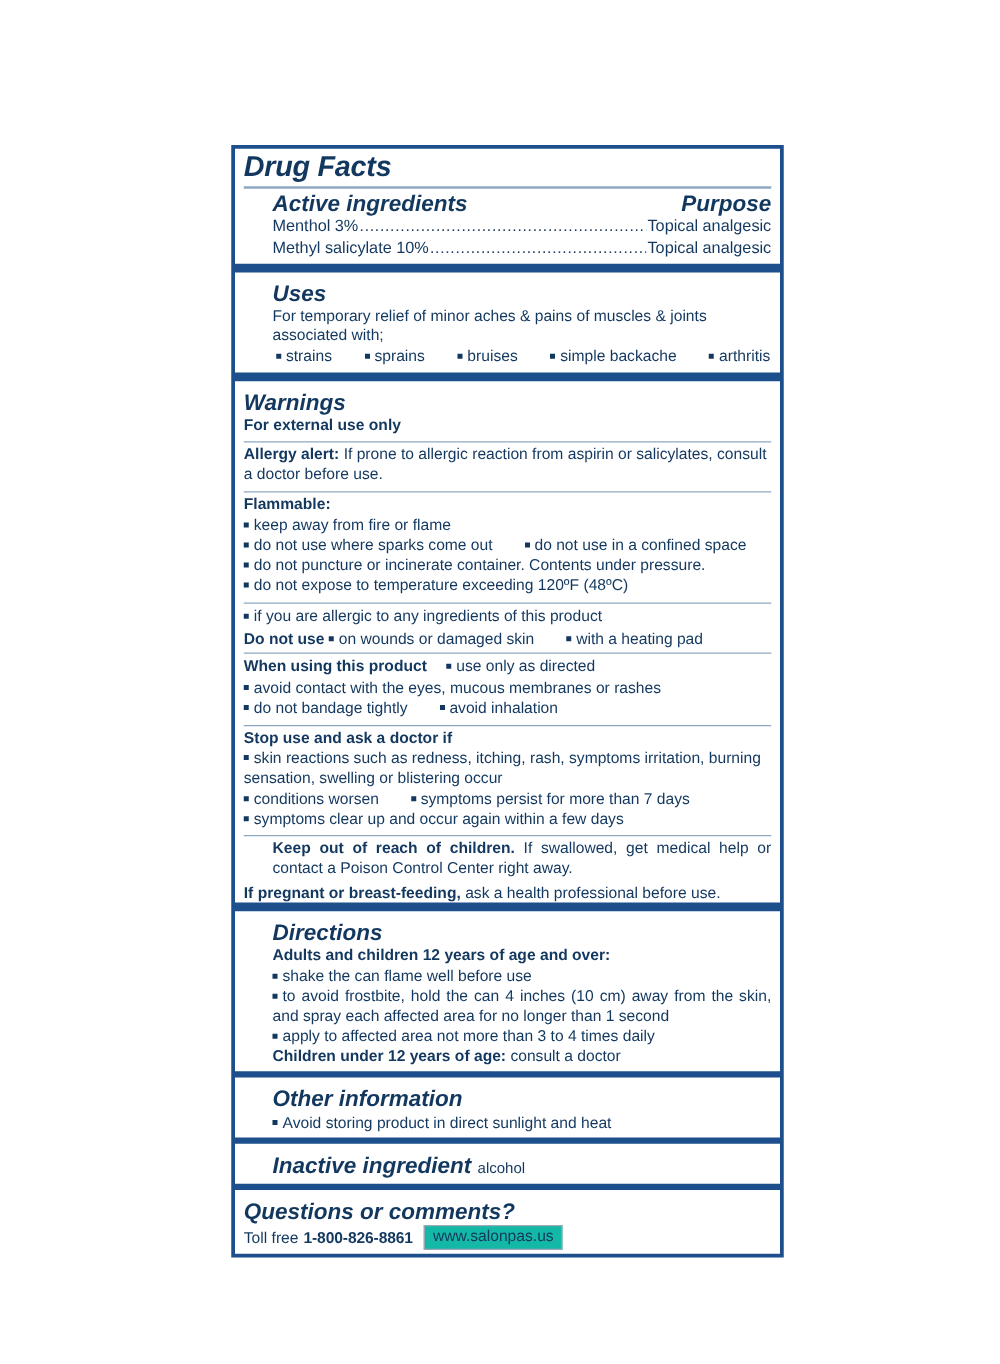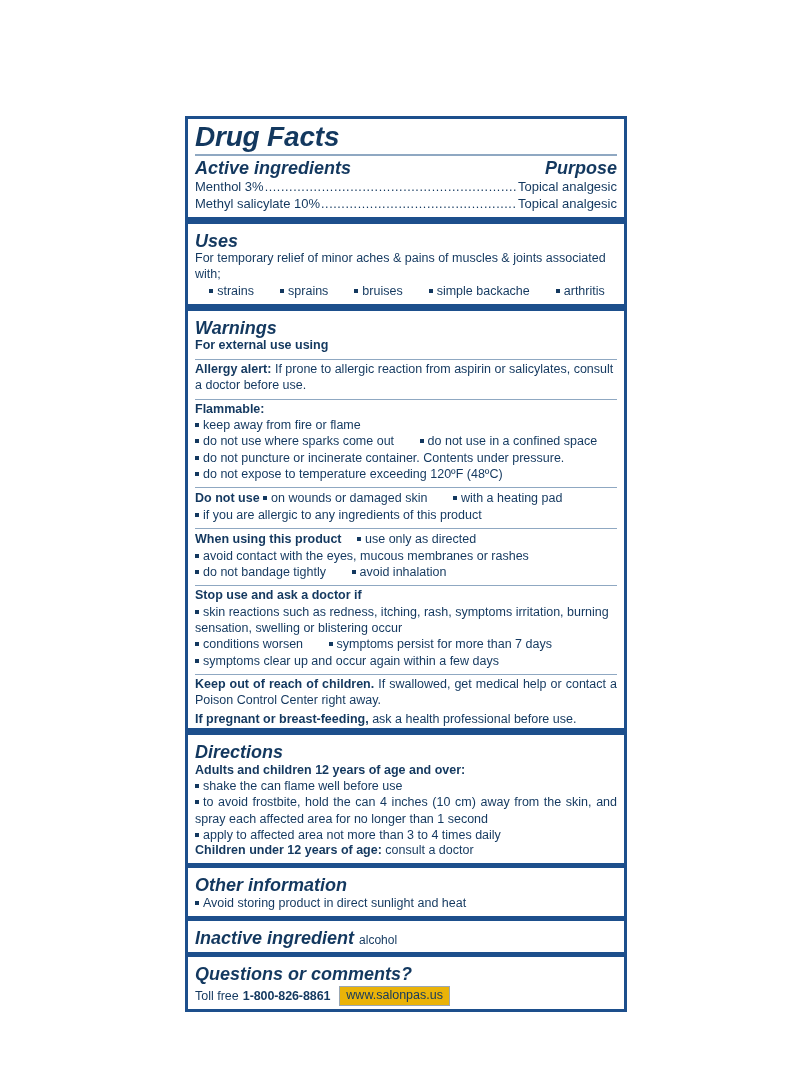--- a/index.html
+++ b/index.html
@@ -48,21 +48,21 @@
     margin: 3px 0 2px 0;
   }
   .rule-title {
     height: 2px;
     background: #8fa8c2;
     margin: 1px 0 1px 0;
   }
 
   
   .title-xl {
-    font-size: 28px;
+    font-size: 23px;
     font-style: italic;
     font-weight: bold;
     letter-spacing: -0.2px;
     line-height: 1.12;
     padding-top: 2px;
     padding-bottom: 1px;
     color: #13385f;
   }
   .title-lg {
     font-size: 18px;
@@ -182,25 +182,25 @@
     font-weight: bold;
     margin-left: 4px;
     letter-spacing: -0.1px;
   }
   .url-box {
     margin-left: 9px;
     border: 1px solid #9aa7b4;
     padding: 1px 6px 2px 6px;
     font-size: 12.5px;
     color: #13385f;
-    background: #eab308;
+    background: #14b8a6;
     line-height: 1.2;
   }
 
-  .sec-pad-b { padding-bottom: 4px; }
+  .sec-pad-b { padding-bottom: 4px; margin-left: 23px; }
   .tight { padding-bottom: 2px; }
 </style>
 </head>
 <body>
 
 <div id="drug-facts-label">
 
   <div class="pad">
     <div class="title-xl">Drug Facts</div>
   </div>
@@ -237,21 +237,21 @@
       <span class="u4"><i class="sq"></i><span>simple backache</span></span>
       <span class="u5"><i class="sq"></i><span>arthritis</span></span>
     </div>
   </div>
 
   <div class="bar-thick"></div>
 
   <div class="pad">
 
     <div class="title-lg">Warnings</div>
-    <div class="sub-bold tight">For external use using</div>
+    <div class="sub-bold tight">For external use only</div>
 
     <div class="rule-thin"></div>
 
     <div class="body-txt tight">
       <span class="sub-bold" style="font-size:12.5px;">Allergy alert:</span>
       <span>If prone to allergic reaction from aspirin or salicylates, consult a doctor before use.</span>
     </div>
 
     <div class="rule-thin"></div>
 
@@ -262,26 +262,26 @@
         <i class="sq"></i><span>do not use where sparks come out</span>
         <i class="gap-2col"></i><i class="sq"></i><span>do not use in a confined space</span>
       </div>
       <div class="bl"><i class="sq"></i><span>do not puncture or incinerate container. Contents under pressure.</span></div>
       <div class="bl tight"><i class="sq"></i><span>do not expose to temperature exceeding 120ºF (48ºC)</span></div>
     </div>
 
     <div class="rule-thin"></div>
 
     <div>
+      <div class="bl tight"><i class="sq"></i><span>if you are allergic to any ingredients of this product</span></div>
       <div class="bl">
         <span class="sub-bold" style="font-size:12.5px;">Do not use</span>
         <i class="sq"></i><span>on wounds or damaged skin</span>
         <i class="gap-2col"></i><i class="sq"></i><span>with a heating pad</span>
       </div>
-      <div class="bl tight"><i class="sq"></i><span>if you are allergic to any ingredients of this product</span></div>
     </div>
 
     <div class="rule-thin"></div>
 
     <div>
       <div class="bl">
         <span class="sub-bold" style="font-size:12.5px;">When using this product</span>
         <i class="gap-small"></i><i class="sq"></i><span>use only as directed</span>
       </div>
       <div class="bl"><i class="sq"></i><span>avoid contact with the eyes, mucous membranes or rashes</span></div>

